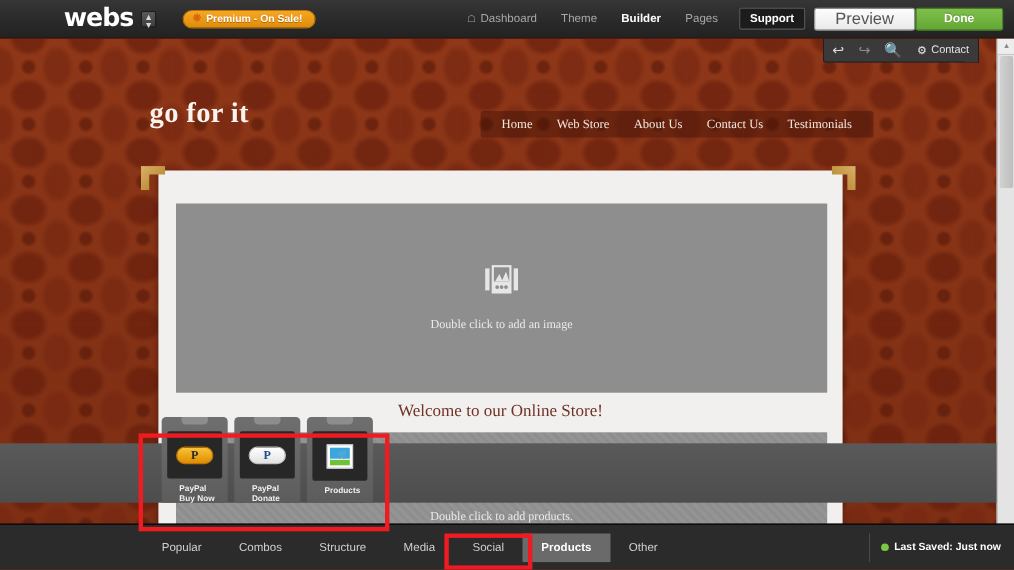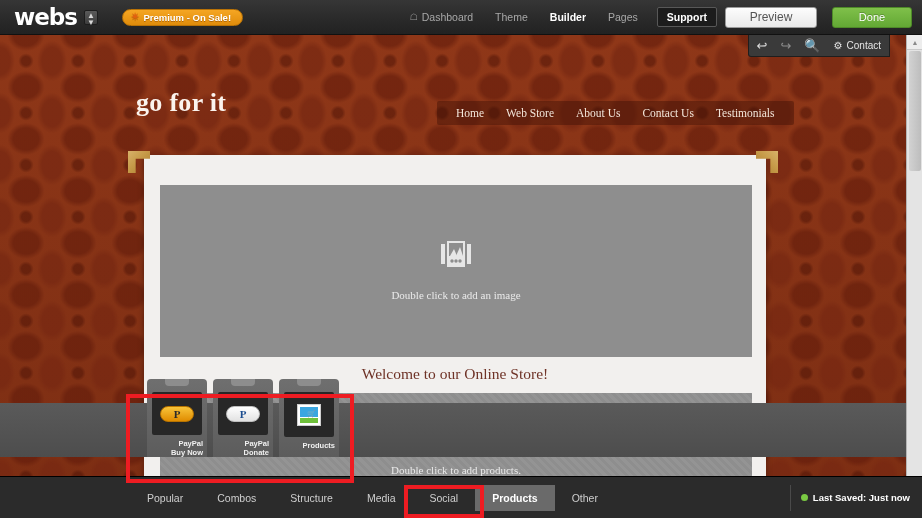--- a/index.html
+++ b/index.html
@@ -8,21 +8,21 @@
     font-family: "Liberation Sans", sans-serif;
     background:#7b2a14;
     position:relative;
   }
 
   
   #topbar{
     position:absolute; left:0; top:0; width:922px; height:35px;
     background:linear-gradient(#363636,#2a2a2a 55%,#222);
     border-bottom:1px solid #111;
-    display:flex; align-items:center; z-index:60;
+    display:flex; align-items:center; z-index:60;padding-left:44px;
   }
   #logo{
     margin-left:14px; color:#fff; font-size:23px; font-weight:bold;
     letter-spacing:-1px; font-family:"DejaVu Sans", sans-serif;
   }
   #logo-caret{
     margin-left:7px; width:14px; height:15px; border-radius:2px;
     background:linear-gradient(#5a5a5a,#3d3d3d);
     border:1px solid #1d1d1d;
     color:#d8d8d8; font-size:8px; line-height:7px; text-align:center;
@@ -46,27 +46,27 @@
   .tnav.active{ color:#fff; font-weight:bold; }
   .home-ico{ font-size:9px; color:#9a9a9a; }
   #support-btn{
     color:#fff; font-size:10.5px; font-weight:bold; padding:3px 9px;
     background:#1c1c1c; border:1px solid #585858; border-radius:2px;
     margin:0 8px; cursor:pointer;text-align:right;
   }
   #preview-btn{
     width:92px; height:21px; border-radius:3px;
     background:linear-gradient(#fdfdfd,#e9e9e9);
-    border:1px solid #9a9a9a; color:#555; font-size:12px;
+    border:1px solid #9a9a9a; color:#555; font-size:15px;
     display:flex; align-items:center; justify-content:center; cursor:pointer;
   }
   #done-btn{
-    width:80px; height:21px; border-radius:3px; margin-left:15px;
+    width:80px; height:21px; border-radius:3px; margin-left:0;
     background:linear-gradient(#7fc04a,#63a834);
-    border:1px solid #4e8a28; color:#fff; font-size:11px; font-weight:normal;
+    border:1px solid #4e8a28; color:#fff; font-size:11px; font-weight:bold;
     display:flex; align-items:center; justify-content:center; cursor:pointer;
     text-shadow:0 -1px 0 rgba(0,0,0,.25);
   }
 
   
   #canvas{
     position:absolute; left:0; top:35px; width:906px; height:448px;
     overflow:hidden;
     background-color:#8c3418;
     background-image:
@@ -170,21 +170,21 @@
   }
   .w-tab{
     width:24px; height:7px; background:#8d8d8d; border-radius:0 0 4px 4px;
     position:absolute; top:0; left:18px;
   }
   .w-screen{
     margin-top:8px; width:50px; height:45px; background:#272727;
     border-radius:2px; display:flex; align-items:center; justify-content:center;
   }
   .w-name{
-    color:#f0f0f0; font-size:7.5px; font-weight:bold; text-align:right;
+    color:#f0f0f0; font-size:7.5px; font-weight:bold; text-align:left;
     line-height:9px; margin-top:4px; width:52px;padding-left:12px;
   }
   .pp-pill{
     width:34px; height:16px; border-radius:8px;
     display:flex; align-items:center; justify-content:center;
     font-family:"Liberation Serif", serif; font-weight:bold; font-size:11px;
   }
   .pp-buy{ background:linear-gradient(#f8c43a,#e08c00); color:#2a2a2a; border:1px solid #b87400; }
   .pp-don{ background:linear-gradient(#ffffff,#e2e2e2); color:#1c4d8f; border:1px solid #bfbfbf; }
   .prod-ico{

